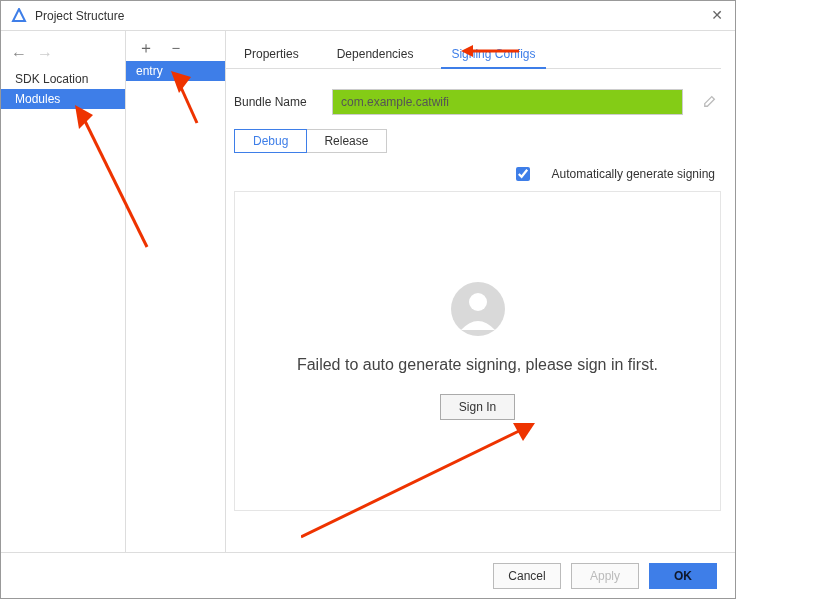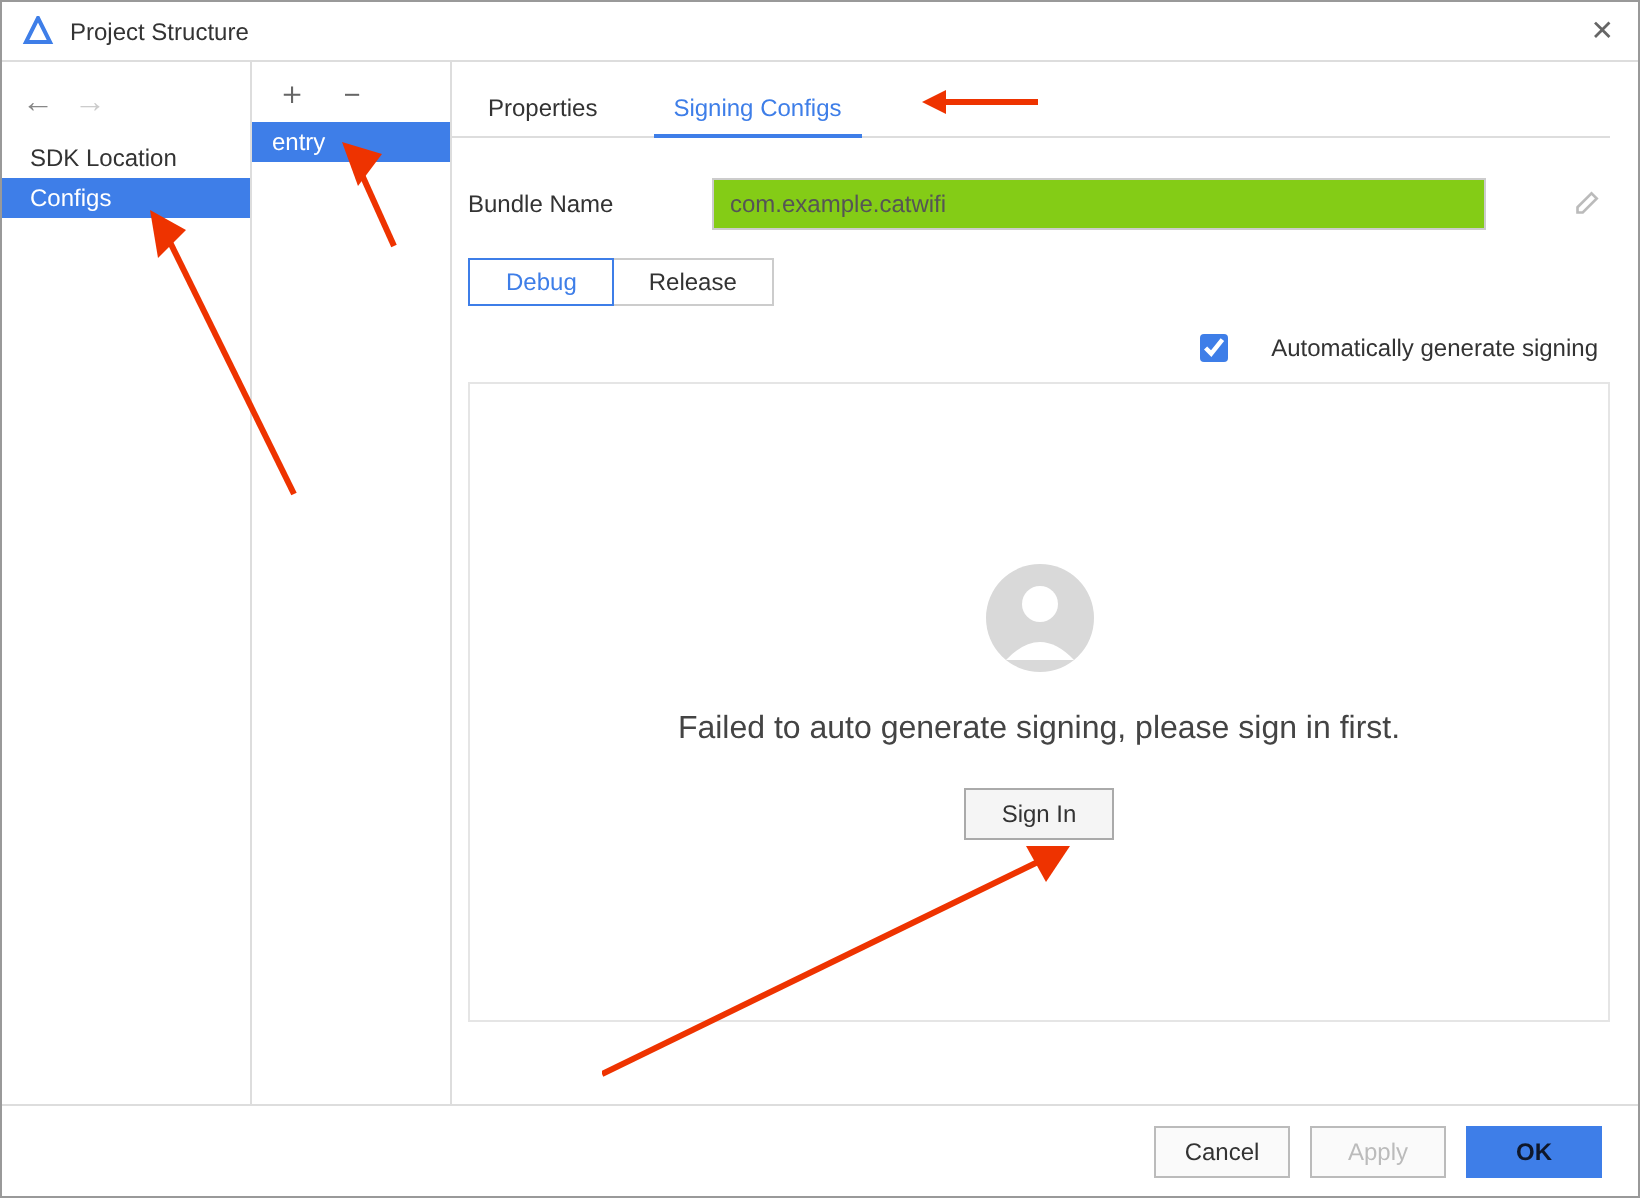--- a/index.html
+++ b/index.html
@@ -1,38 +1,38 @@
 <!DOCTYPE html>
 <html><head>
   <meta charset="utf-8">
   <style>
     * {margin:0;padding:0;box-sizing:border-box;font-family:Arial,sans-serif;font-size:12px}
     body {background:#fff;width:820px;height:599px;overflow:hidden}
-    .window {width:820px;height:599px;border:1px solid #999;background:#fff;display:flex;flex-direction:column;position:relative}
+    .window {width:736px;height:599px;border:1px solid #999;background:#fff;display:flex;flex-direction:column;position:relative}
     .titlebar {height:30px;display:flex;align-items:center;padding:0 10px;border-bottom:1px solid #ddd}
     .titlebar svg {margin-right:8px}
     .titlebar-title {color:#333;font-size:12px}
     .close-x {position:absolute;right:12px;top:6px;font-size:14px;color:#666;cursor:pointer}
     .body {flex:1;display:flex;overflow:hidden}
     .left-pane {width:125px;border-right:1px solid #ddd;padding-top:6px}
     .nav-arrows {display:flex;gap:10px;padding:6px 10px 8px}
     .arrow {color:#888;font-size:16px;cursor:pointer}
     .arrow.disabled {color:#ccc}
     .left-item {padding:3px 10px 3px 14px;color:#333;cursor:pointer}
     .left-item.selected {background:#3e7ee8;color:#fff}
     .mid-pane {width:100px;border-right:1px solid #ddd}
     .mid-tools {display:flex;gap:14px;padding:10px 12px 6px}
     .mid-tools span {color:#666;font-size:16px;cursor:pointer;line-height:14px}
     .mid-item {padding:3px 10px;color:#333;cursor:pointer}
     .mid-item.selected {background:#3e7ee8;color:#fff}
     .main-pane {flex:1;display:flex;flex-direction:column;padding:0 14px 0 0}
     .tabs {display:flex;padding:12px 0 0 8px;border-bottom:1px solid #ddd;gap:18px}
     .tab {padding:4px 10px 6px;color:#333;cursor:pointer}
     .tab.active {color:#3e7ee8;border-bottom:2px solid #3e7ee8;margin-bottom:-1px}
-    .form-row {display:flex;align-items:center;padding:20px 0 14px 8px;gap:36px}
+    .form-row {display:flex;align-items:center;padding:20px 0 14px 8px;gap:12px}
     .form-label {color:#333;width:86px}
     .form-input {flex:1;height:26px;border:1px solid #ccc;padding:0 8px;color:#555;background:#84cc16}
     .edit-icon {width:18px;margin-left:8px;color:#bbb;cursor:pointer}
     .seg {display:flex;margin-left:8px;border:1px solid #ccc;width:fit-content}
     .seg-item {padding:4px 18px;cursor:pointer;color:#333;border-right:1px solid #ccc}
     .seg-item:last-child {border-right:none}
     .seg-item.active {color:#3e7ee8;border:1px solid #3e7ee8;margin:-1px}
     .auto-row {display:flex;justify-content:flex-end;padding:14px 6px 10px}
     .auto-row label {display:flex;align-items:center;gap:22px;color:#333;cursor:pointer}
     .auto-row input {accent-color:#3e7ee8;width:14px;height:14px}
@@ -58,34 +58,35 @@
     <span class="close-x">✕</span>
   </div>
 
   <div class="body">
     <div class="left-pane">
       <div class="nav-arrows">
         <span class="arrow">←</span>
         <span class="arrow disabled">→</span>
       </div>
       <div class="left-item">SDK Location</div>
-      <div class="left-item selected">Configs</div>
+      <div class="left-item selected">Modules</div>
     </div>
 
     <div class="mid-pane">
       <div class="mid-tools">
         <span>＋</span>
         <span>－</span>
       </div>
       <div class="mid-item selected">entry</div>
     </div>
 
     <div class="main-pane">
       <div class="tabs">
         <div class="tab">Properties</div>
+        <div class="tab">Dependencies</div>
         <div class="tab active">Signing Configs</div>
       </div>
 
       <div class="form-row">
         <span class="form-label">Bundle Name</span>
         <input class="form-input" value="com.example.catwifi" style="">
         <span class="edit-icon">
           <svg width="14" height="14" viewBox="0 0 16 16">
               <path d="M2 11 L10 3 L13 6 L5 14 L2 14 Z" fill="none" stroke="#bbb" stroke-width="1.5"></path>
             </svg>

